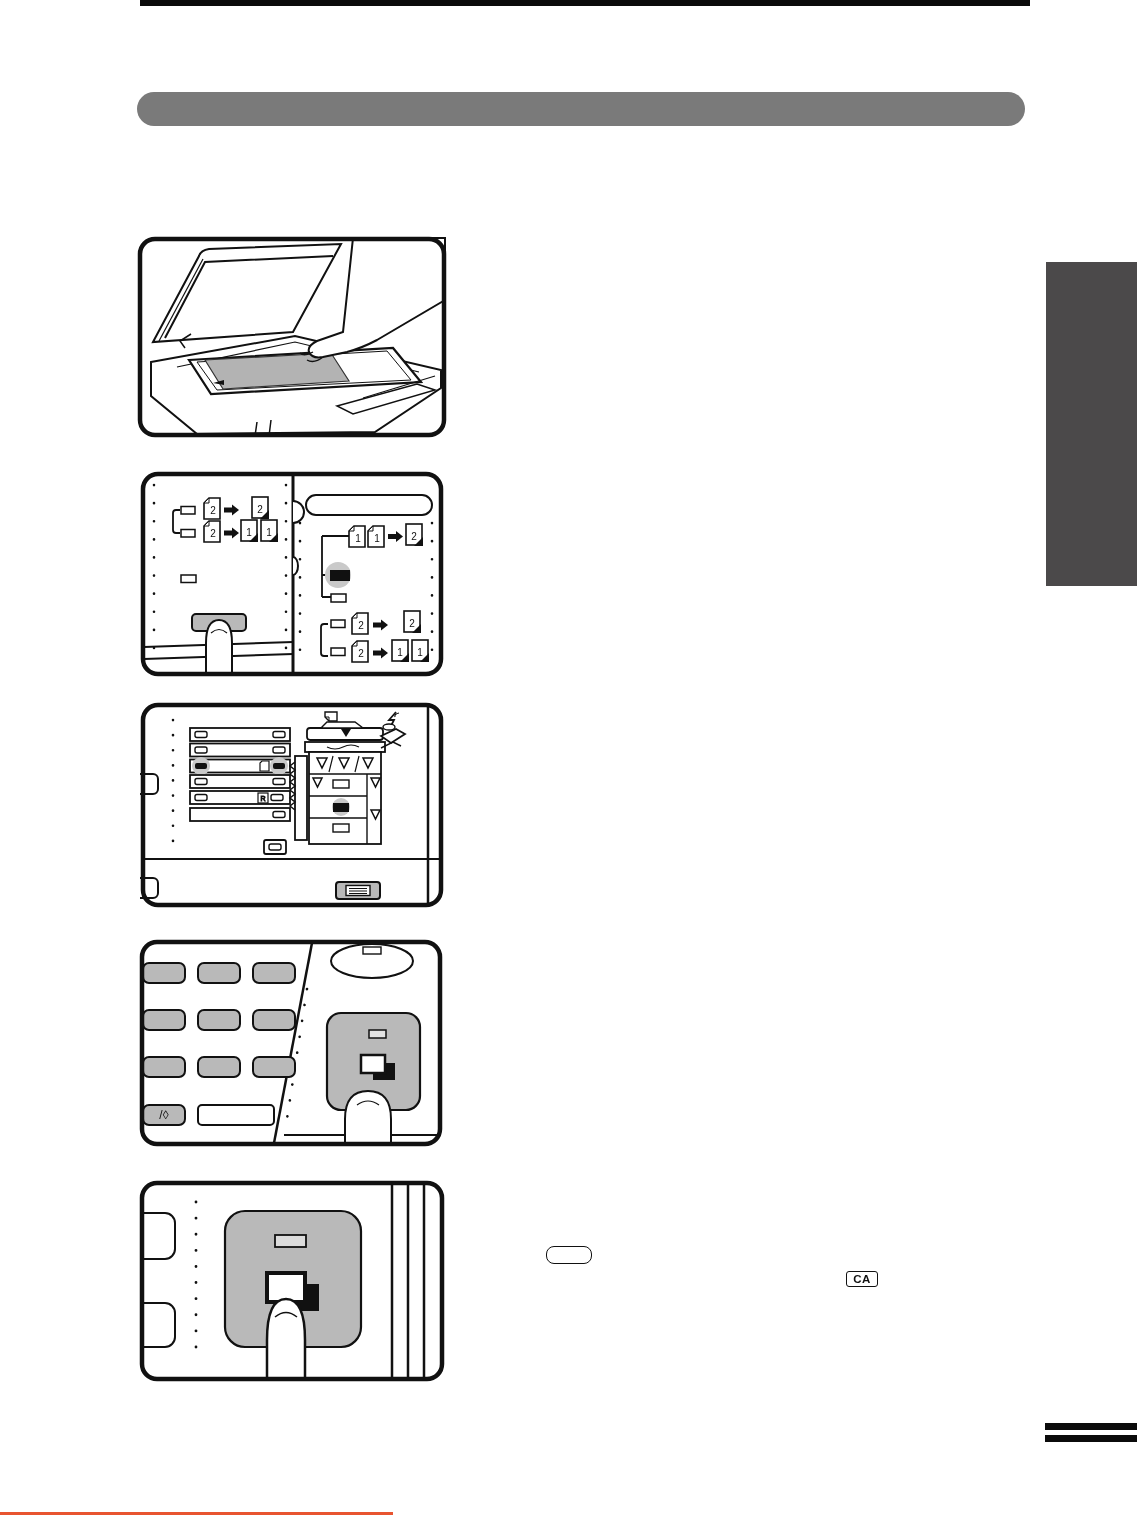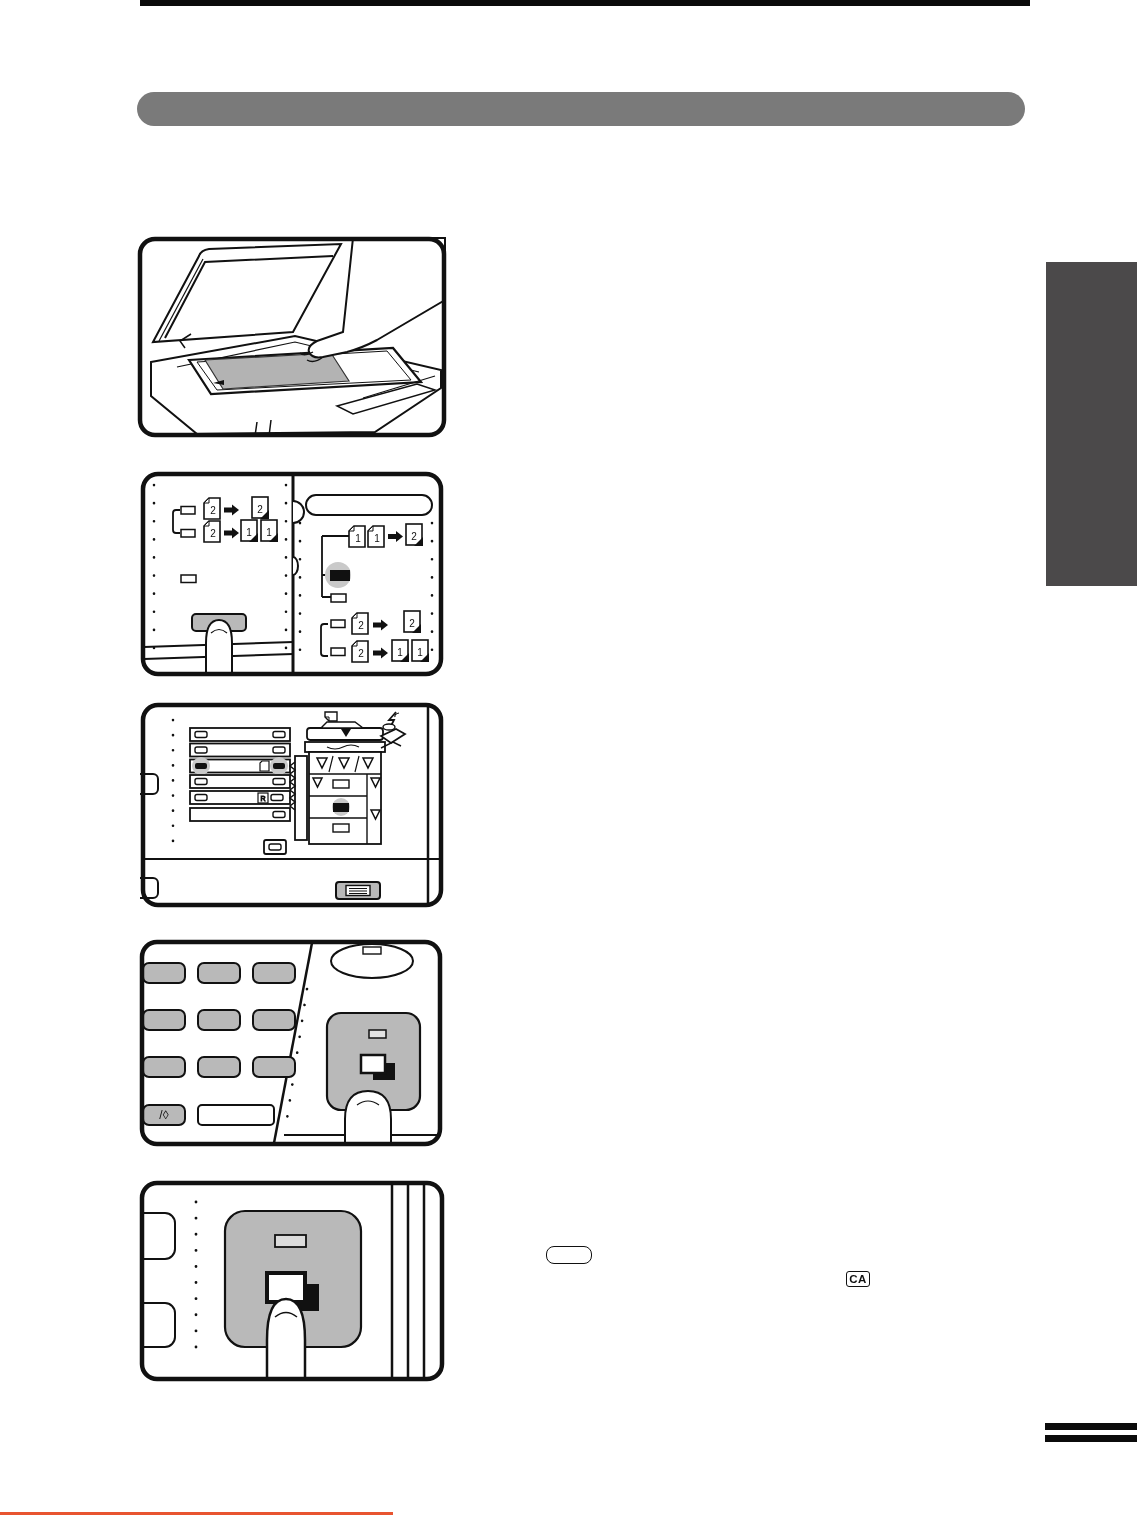--- a/index.html
+++ b/index.html
@@ -4,21 +4,21 @@
 <style>
   html,body{margin:0;padding:0;background:#ffffff;}
   #page{position:relative;width:1137px;height:1516px;background:#ffffff;overflow:hidden;
         font-family:"Liberation Sans",sans-serif;}
   .abs{position:absolute;}
   #top-rule{left:140px;top:0;width:890px;height:6px;background:#0b0b0b;}
   #title-bar{left:137px;top:92px;width:888px;height:34px;border-radius:17px;background:#7a7a7a;}
   #side-tab{left:1046px;top:262px;width:91px;height:324px;background:#4b494a;}
   .figure{border:0;}
   #blank-key{left:546px;top:1246px;width:46px;height:18px;border:1.6px solid #111;border-radius:8px;background:#fff;box-sizing:border-box;}
-  #ca-key{left:846px;top:1271px;width:24px;height:16px;border:1.8px solid #111;border-radius:3px;background:#fff;
+  #ca-key{left:846px;top:1271px;width:32px;height:16px;border:1.8px solid #111;border-radius:3px;background:#fff;
           box-sizing:border-box;display:flex;align-items:center;justify-content:center;
           font-size:11.5px;font-weight:600;color:#111;letter-spacing:.5px;}
   #footer-bars div{position:absolute;left:1045px;width:92px;height:7px;background:#0b0b0b;}
   #footer-rule{left:0;top:1512px;width:393px;height:3px;background:#e85430;}
   svg text{font-family:"Liberation Sans",sans-serif;}
 </style>
 </head>
 <body>
 
 <div id="page">

